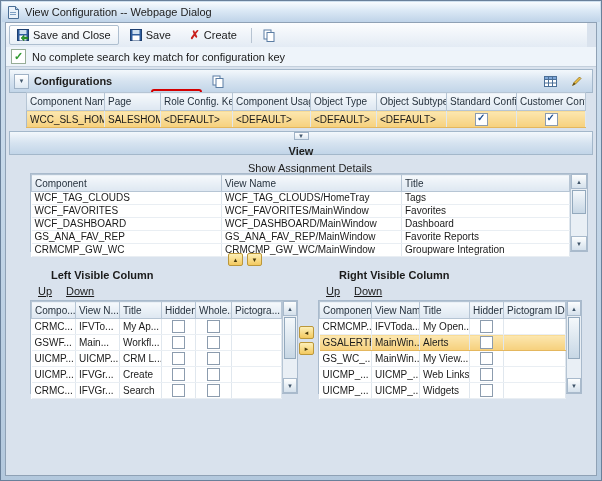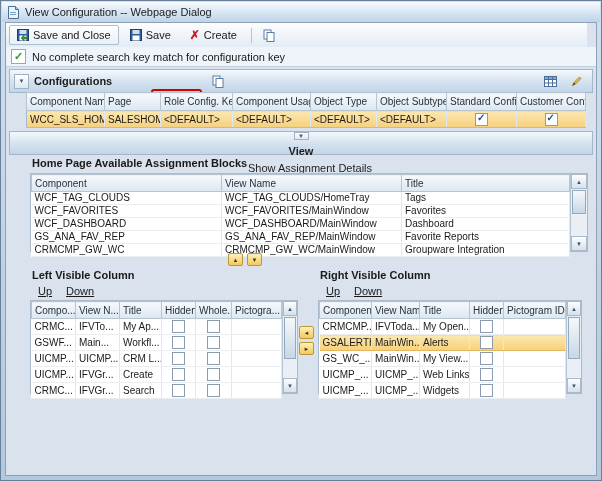--- a/index.html
+++ b/index.html
@@ -44,21 +44,21 @@
   .vscroll.slim{width:14px;}
   .sarrow{height:13px;display:flex;align-items:center;justify-content:center;font-size:6px;color:#3f5469;background:linear-gradient(#fdfefe,#d5e1ec);border:1px solid #a9bacc;cursor:pointer;}
   .track{flex:1;position:relative;cursor:pointer;}
   .thumb{position:absolute;top:1px;left:1px;right:1px;height:22px;background:linear-gradient(#f4f8fb,#c7d7e5);border:1px solid #93a9bd;cursor:grab;}
   .thumb.tall{height:40px;}
 
   .gold-btn{width:15px;height:13px;display:flex;align-items:center;justify-content:center;background:linear-gradient(#fdf0b8,#f3c95f);border:1px solid #bb973a;border-radius:2px;font-size:6px;color:#4a3a0a;cursor:pointer;padding:0;}
   .assign-movers{position:absolute;top:230px;left:222px;display:flex;gap:4px;}
   .mid-movers{position:absolute;left:293px;top:303px;display:flex;flex-direction:column;gap:3px;}
 
-  .col-title{position:absolute;top:246px;font-weight:bold;font-size:11px;}
+  .col-title{position:absolute;top:246px;font-weight:bold;font-size:11px;margin-left:19px;}
   .updown{position:absolute;top:262px;display:flex;gap:14px;}
   .updown span{cursor:pointer;text-decoration:underline;}
 
   .side-wrap{position:absolute;top:277px;height:92px;border:1px solid #a9bacc;background:#fff;display:flex;}
   .side th{height:14px;}
   .side td{height:15px;}
 
   .cb{display:inline-block;width:11px;height:11px;background:#fff;border:1px solid #8c9cae;position:relative;vertical-align:middle;}
   .cb.checked::after{content:"\2713";position:absolute;top:-2px;left:1px;font-size:10px;font-weight:bold;color:#1a4d8f;}
 </style>
@@ -207,21 +207,20 @@
     </table>
 
     <div class="sec-hdr" style="top:108px;flex-direction:column;">
       <button class="collapse-btn">
         <span>▼</span>
       </button>
       <span class="sec-title">View</span>
       <button class="link-btn">Show Assignment Details</button>
     </div>
 
-    <div class="assign-title">Home Page Available Assignment Blocks</div>
 
     <div class="assign-wrap">
       <table class="grid assign">
         <colgroup>
             <col style="width:190px">
             <col style="width:180px">
             <col style="width:168px">
           </colgroup>
         <thead>
           <tr>

